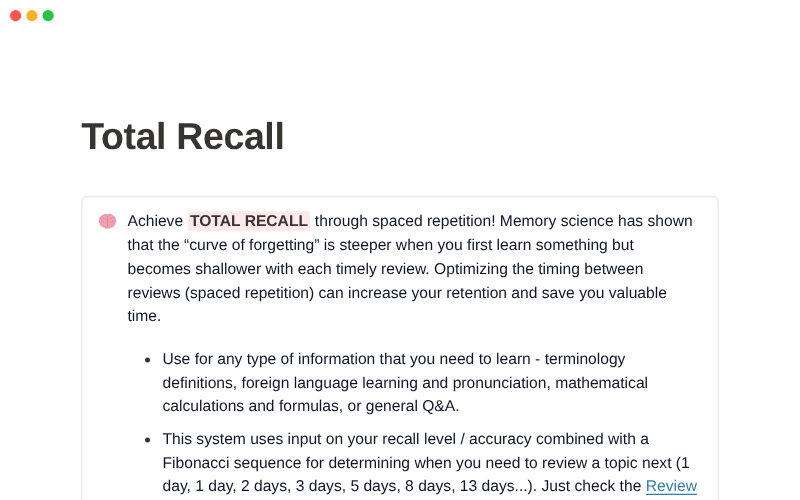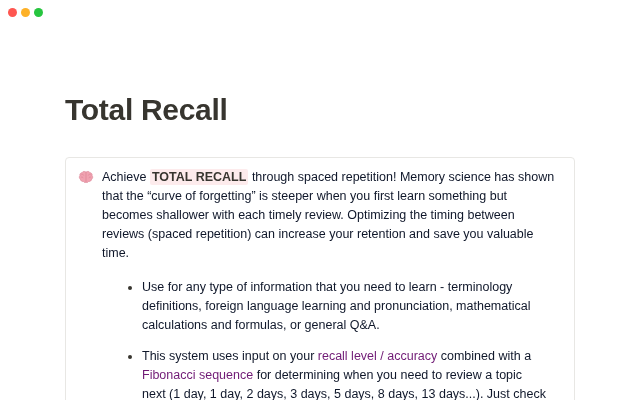--- a/index.html
+++ b/index.html
@@ -63,34 +63,34 @@
     margin-top: 2px;
   }
   .callout-body { flex: 1 1 auto; min-width: 0; }
   .callout-body p { margin: 0; }
 
   .callout-body ul {
     margin: 15px 0 0 0;
     padding-left: 28px;
     list-style: disc;
   }
-  .callout-body li { margin: 12px; }
+  .callout-body li { margin: 0; }
   .callout-body li + li { margin-top: 7px; }
   .callout-body li::marker { color: #37352f; }
 
   
   .seg-plain { color: #0f172a; }
   .seg-highlight {
     font-weight: 700;
     color: #37352f;
     background: #fdebec;
     padding: 1px 2px;
     border-radius: 2px;
   }
-  .seg-orange { color: #701a75; }
+  .seg-orange { color: #0f172a; }
   .seg-link {
     color: #337ea9;
     text-decoration: underline;
     text-underline-offset: 2px;
     cursor: pointer;
   }
 </style>
 </head>
 <body>
 

